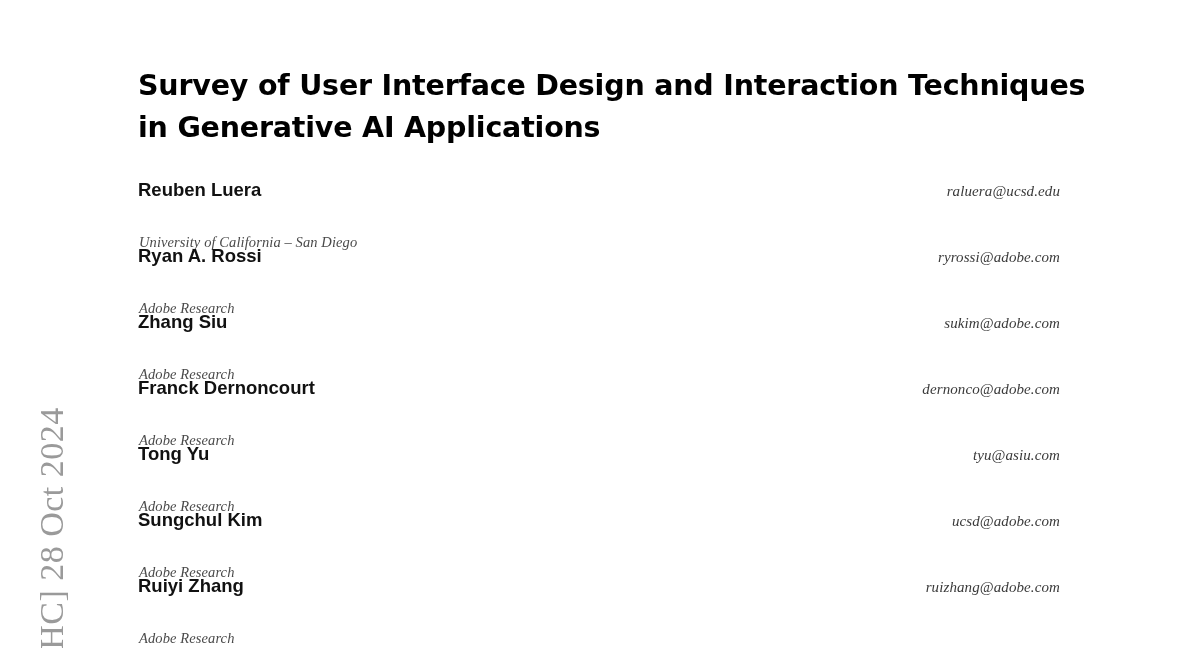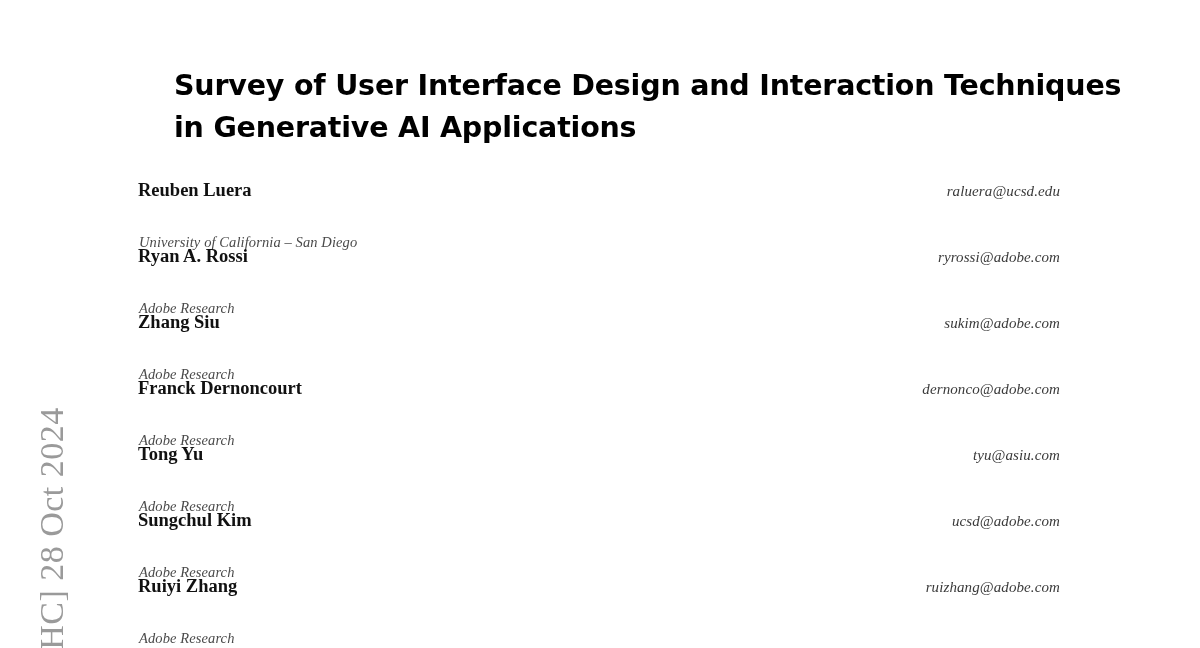--- a/index.html
+++ b/index.html
@@ -67,21 +67,20 @@
     font-family: "DejaVu Sans", "Liberation Sans", sans-serif;
     font-weight: bold;
     font-size: 28.5px;
     line-height: 42px;
     letter-spacing: -0.2px;
     color: #000000;
   }
   #paper-title .title-line {
     display: block;
     white-space: nowrap;
-    margin-left: 36px;
   }
 
   
   #author-list {
     position: absolute;
     left: 0;
     top: 179px;
     width: 924px;
   }
   .author-block {
@@ -91,21 +90,21 @@
   }
   .author-row {
     position: relative;
     height: 23px;
     width: 924px;
   }
   .author-name {
     position: absolute;
     left: 0;
     top: 0;
-    font-family: Liberation Serif, serif;
+    font-family: Liberation Sans, sans-serif;
     font-weight: bold;
     font-size: 18.5px;
     line-height: 22px;
     color: #111111;
     white-space: nowrap;
   }
   .author-email {
     position: absolute;
     right: 2px;
     top: 2px;

